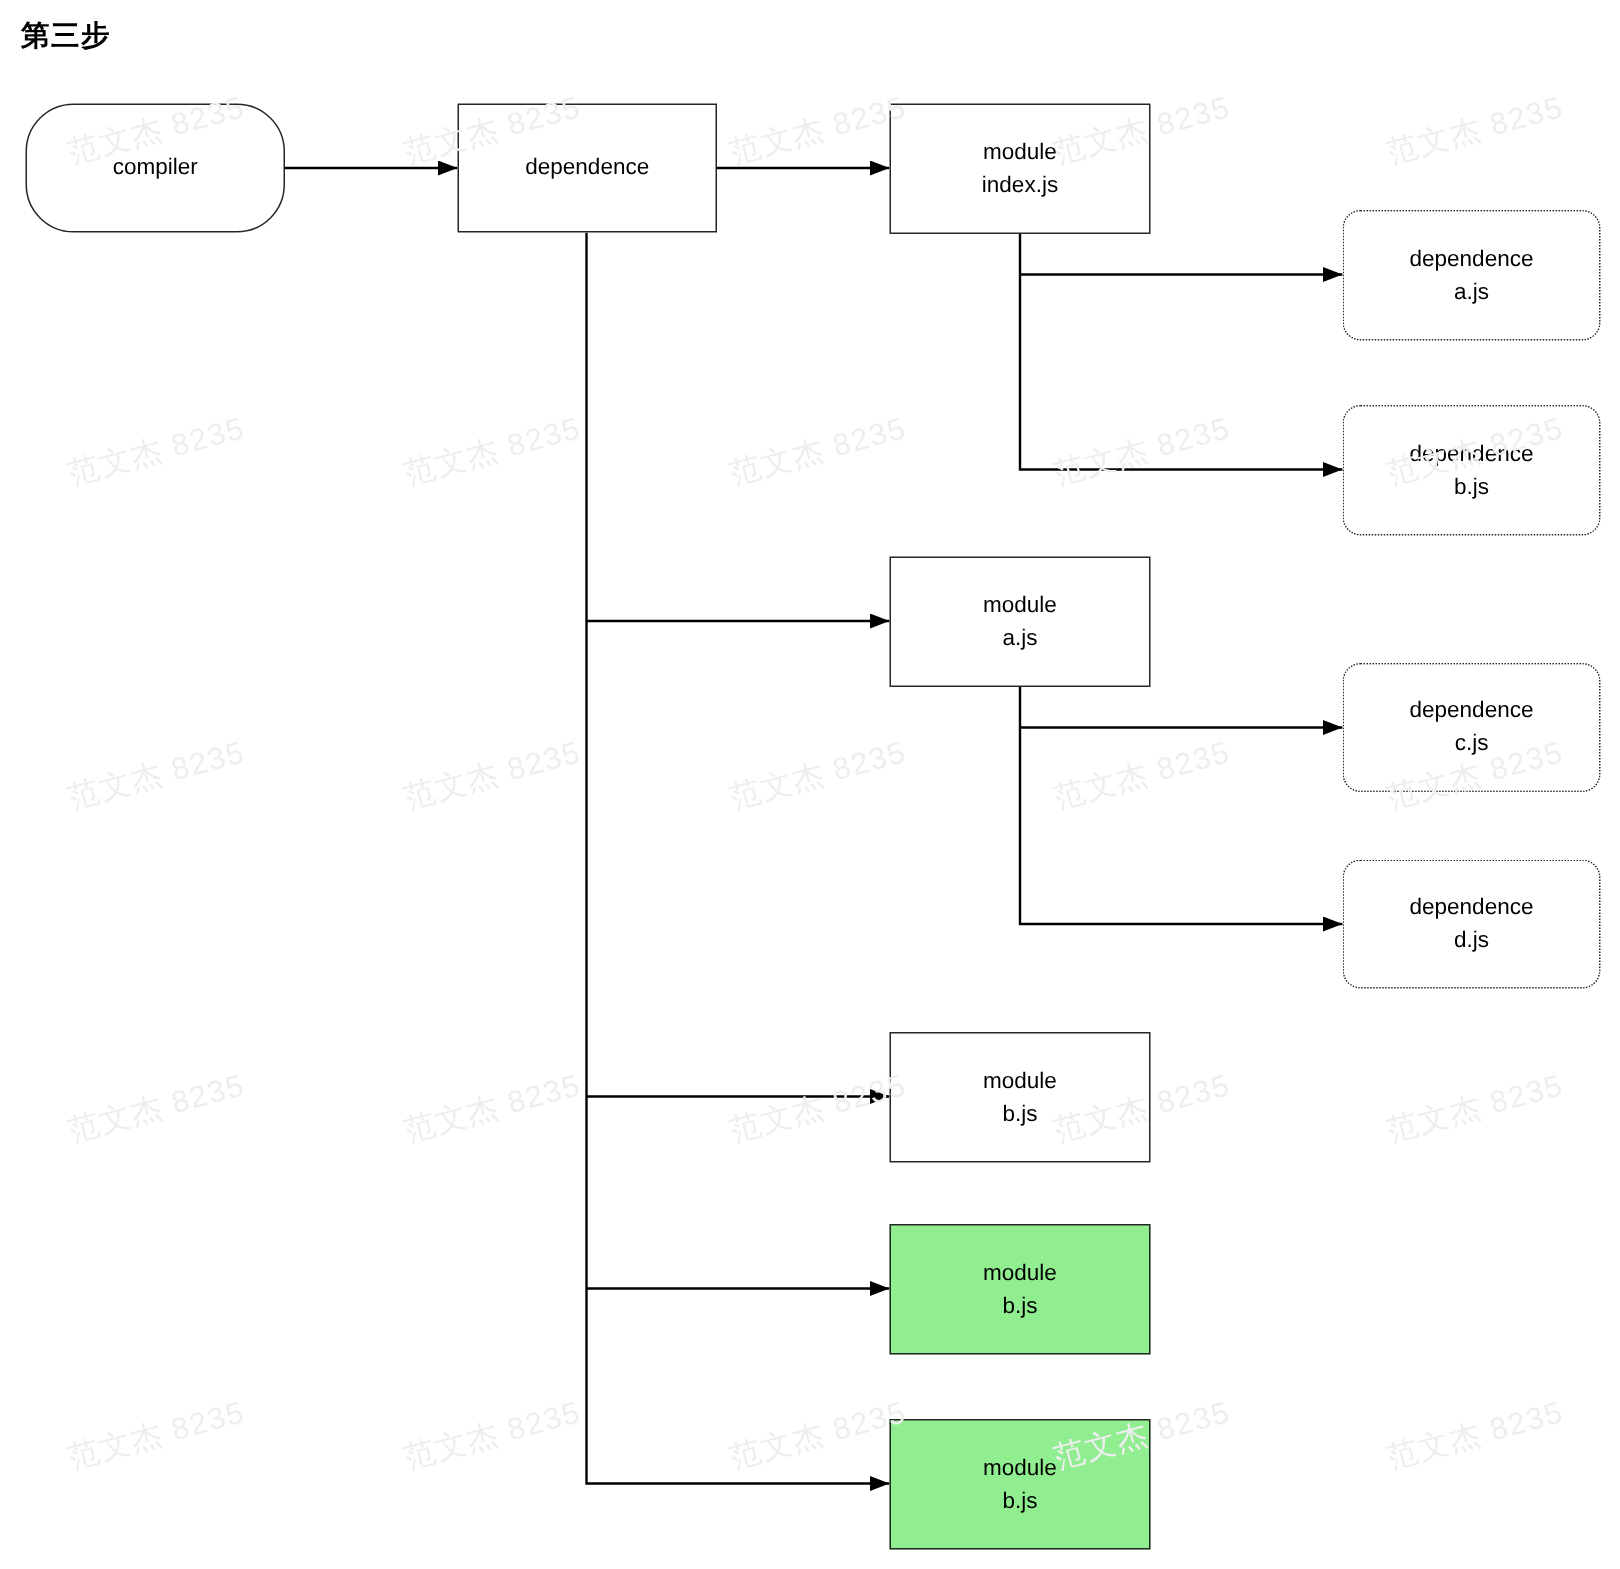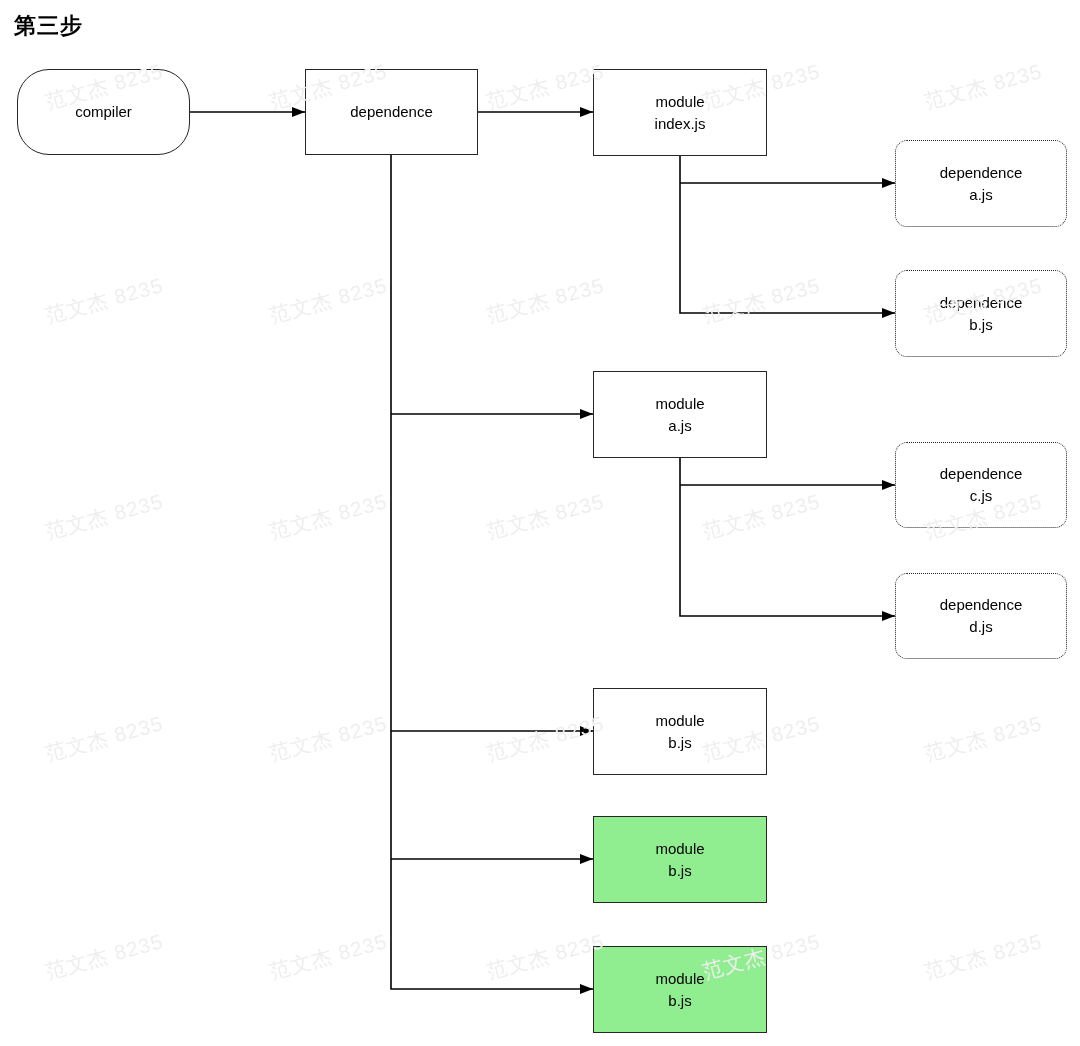--- a/index.html
+++ b/index.html
@@ -6,21 +6,21 @@
   body {
     width: 1080px; height: 1046px;
     background: #ffffff;
     font-family: "Liberation Sans", sans-serif;
     overflow: hidden;
   }
   .stage { position: relative; width: 1080px; height: 1046px; background: #fff; }
 
   .title {
     position: absolute; left: 14px; top: 11px;
-    font-size: 22px; font-weight: 700; color: #000;
+    font-size: 19px; font-weight: 700; color: #000;
     letter-spacing: 1px;
   }
 
   svg.edges { position: absolute; left: 0; top: 0; z-index: 1; }
 
   .node {
     position: absolute; box-sizing: border-box;
     background: #ffffff; color: #000;
     display: flex; align-items: center; justify-content: center;
     text-align: center; font-size: 15px; line-height: 1.45;

